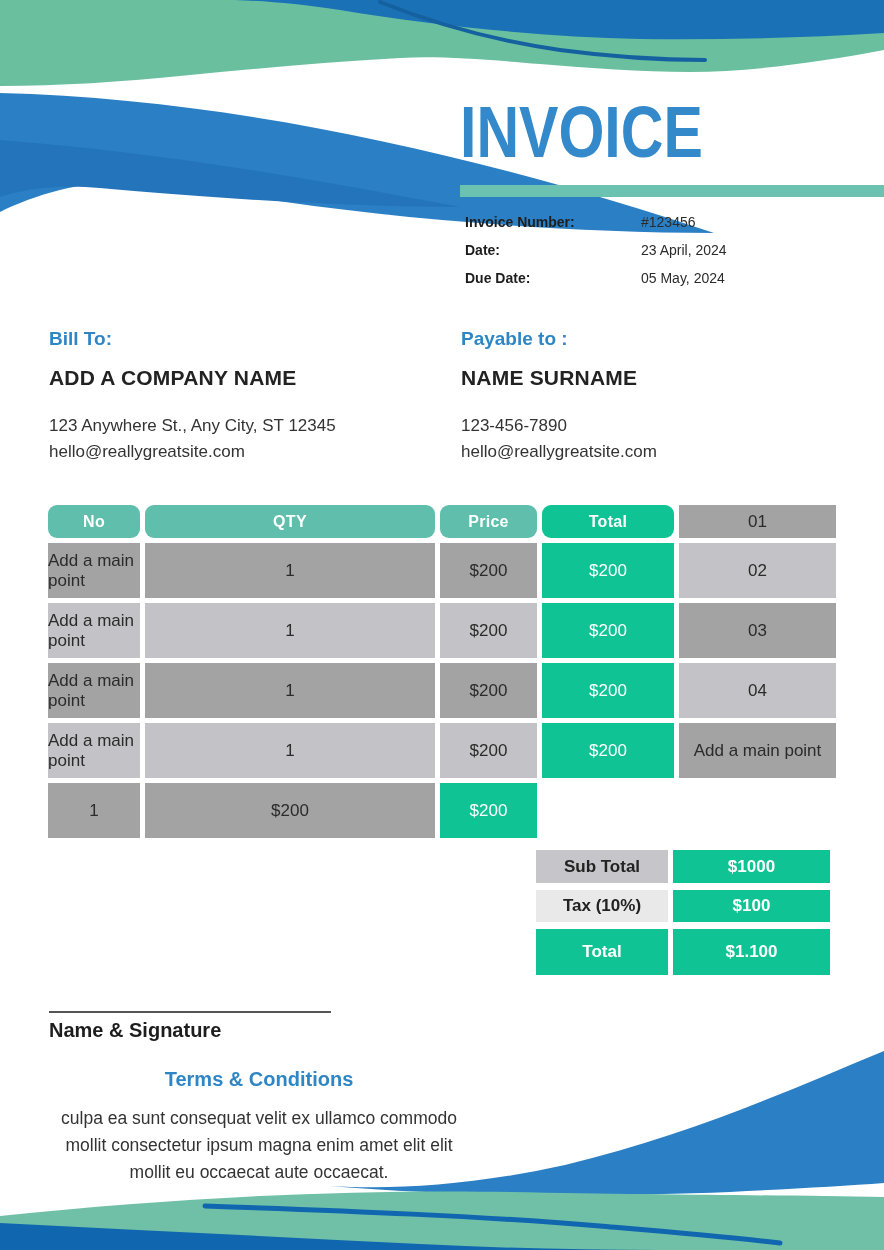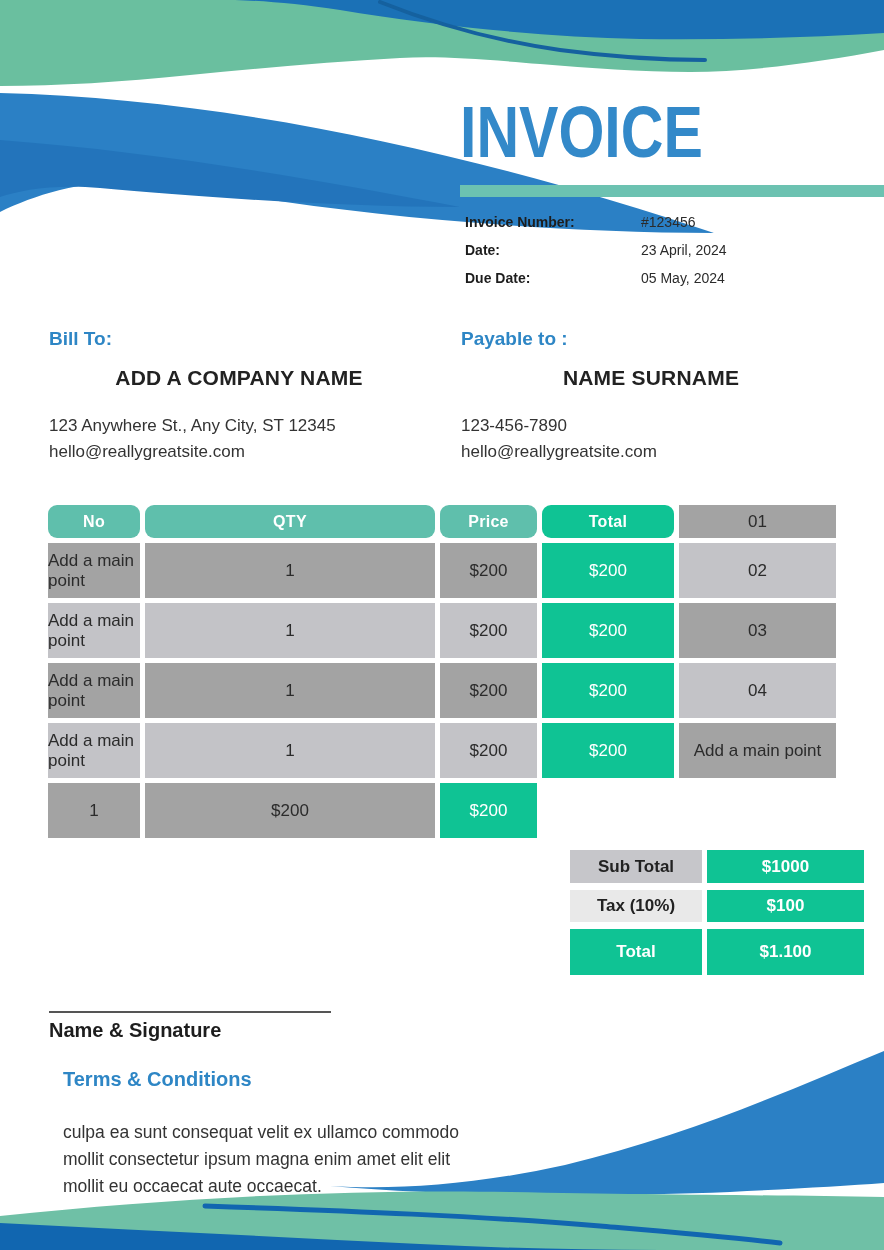--- a/index.html
+++ b/index.html
@@ -30,58 +30,58 @@
   .invoice-meta{position:absolute;left:465px;top:214px;}
   .meta-row{display:flex;height:28px;align-items:flex-start;font-size:14px;gap:6px;}
   .meta-label{width:170px;font-weight:bold;color:#1d1d1d;}
   .meta-value{color:#2b2b2b;}
 
   
   .party{position:absolute;top:328px;width:380px;}
   .party.bill{left:49px;}
   .party.payable{left:461px;}
   .party-heading{font-size:19px;font-weight:bold;color:#2e86c5;}
-  .party-name{margin-top:16px;font-size:21px;font-weight:bold;color:#222222;letter-spacing:0.2px;text-align:center;}
+  .party-name{margin-top:16px;font-size:21px;font-weight:bold;color:#222222;letter-spacing:0.2px;}
   .party-lines{margin-top:23px;font-size:17px;line-height:26px;color:#333333;}
 
   
   .invoice-table{
     position:absolute;left:48px;top:505px;width:788px;
     display:grid;
     grid-template-columns:92px 290px 97px 132px 157px;
     grid-template-rows:33px repeat(5,55px);
     column-gap:5px;row-gap:5px;
   }
   .th,.td{display:flex;align-items:center;justify-content:center;}
   .th{background:#5fbfac;color:#ffffff;font-size:16px;font-weight:bold;letter-spacing:0.3px;border-radius:9px;}
   .th-total{background:#0fc394;}
   .td{font-size:17px;color:#2b2b2b;}
   .row-light{background:#a3a3a3;}
   .row-dark{background:#c3c3c7;}
   .td-total{background:#0fc394;color:#ffffff;font-weight:500;}
 
   
   .totals{
-    position:absolute;left:570px;top:850px;width:294px;
+    position:absolute;left:536px;top:850px;width:294px;
     display:grid;grid-template-columns:132px 157px;
     grid-template-rows:33px 32px 46px;
     column-gap:5px;row-gap:7px;
   }
   .tot-label,.tot-value{display:flex;align-items:center;justify-content:center;font-size:17px;font-weight:bold;}
   .tot-label.gray{background:#c6c6ca;color:#222222;}
   .tot-label.light{background:#e9e9e9;color:#222222;}
   .tot-label.green{background:#0fc394;color:#ffffff;}
   .tot-value{background:#0fc394;color:#ffffff;}
 
   
   .signature-line{position:absolute;left:49px;top:1011px;width:282px;border-top:2px solid #555555;}
   .signature-label{position:absolute;left:49px;top:1019px;font-size:20px;font-weight:bold;color:#1d1d1d;}
-  .terms{position:absolute;left:63px;top:1068px;width:420px;}
+  .terms{position:absolute;left:49px;top:1068px;width:420px;text-align:center;}
   .terms-heading{font-size:20px;font-weight:bold;color:#2e86c5;}
-  .terms-body{margin-top:28px;font-size:17.5px;line-height:27px;color:#333333;}
+  .terms-body{margin-top:14px;font-size:17.5px;line-height:27px;color:#333333;}
 </style>
 </head>
 <body>
 
 <div class="page">
 
   <svg class="decor decor-top" width="884" height="280" viewBox="0 0 884 280" preserveAspectRatio="none">
     <path fill="#6abf9f" d="M0,0 H884 V50 C820,62 750,72 690,72 C640,72 590,68 540,64 C480,59 440,56 400,58 C330,62 260,68 190,75 C120,82 60,86 0,86 Z"></path>
     <path fill="#1b71b6" d="M235,0 H884 V33 C800,38 720,40 640,39 C540,37 430,25 340,10 C300,4 265,1 235,0 Z"></path>
     <path fill="none" stroke="#15619f" stroke-width="4" stroke-linecap="round" d="M380,2 C430,22 490,40 560,50 C620,58 670,60 705,60"></path>

